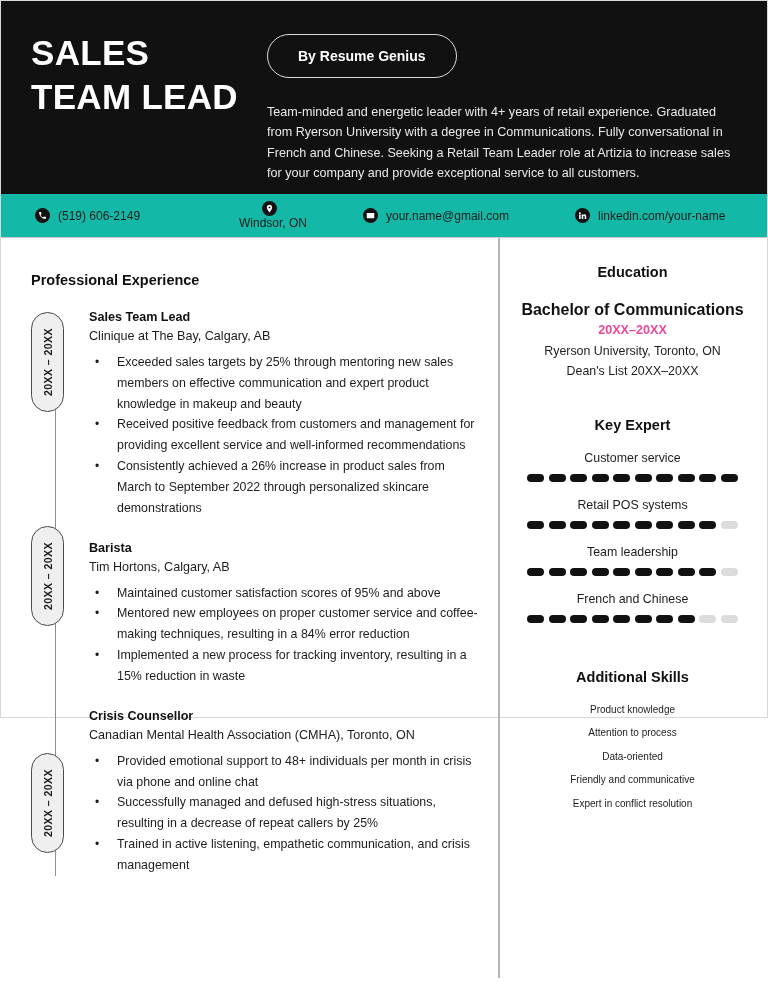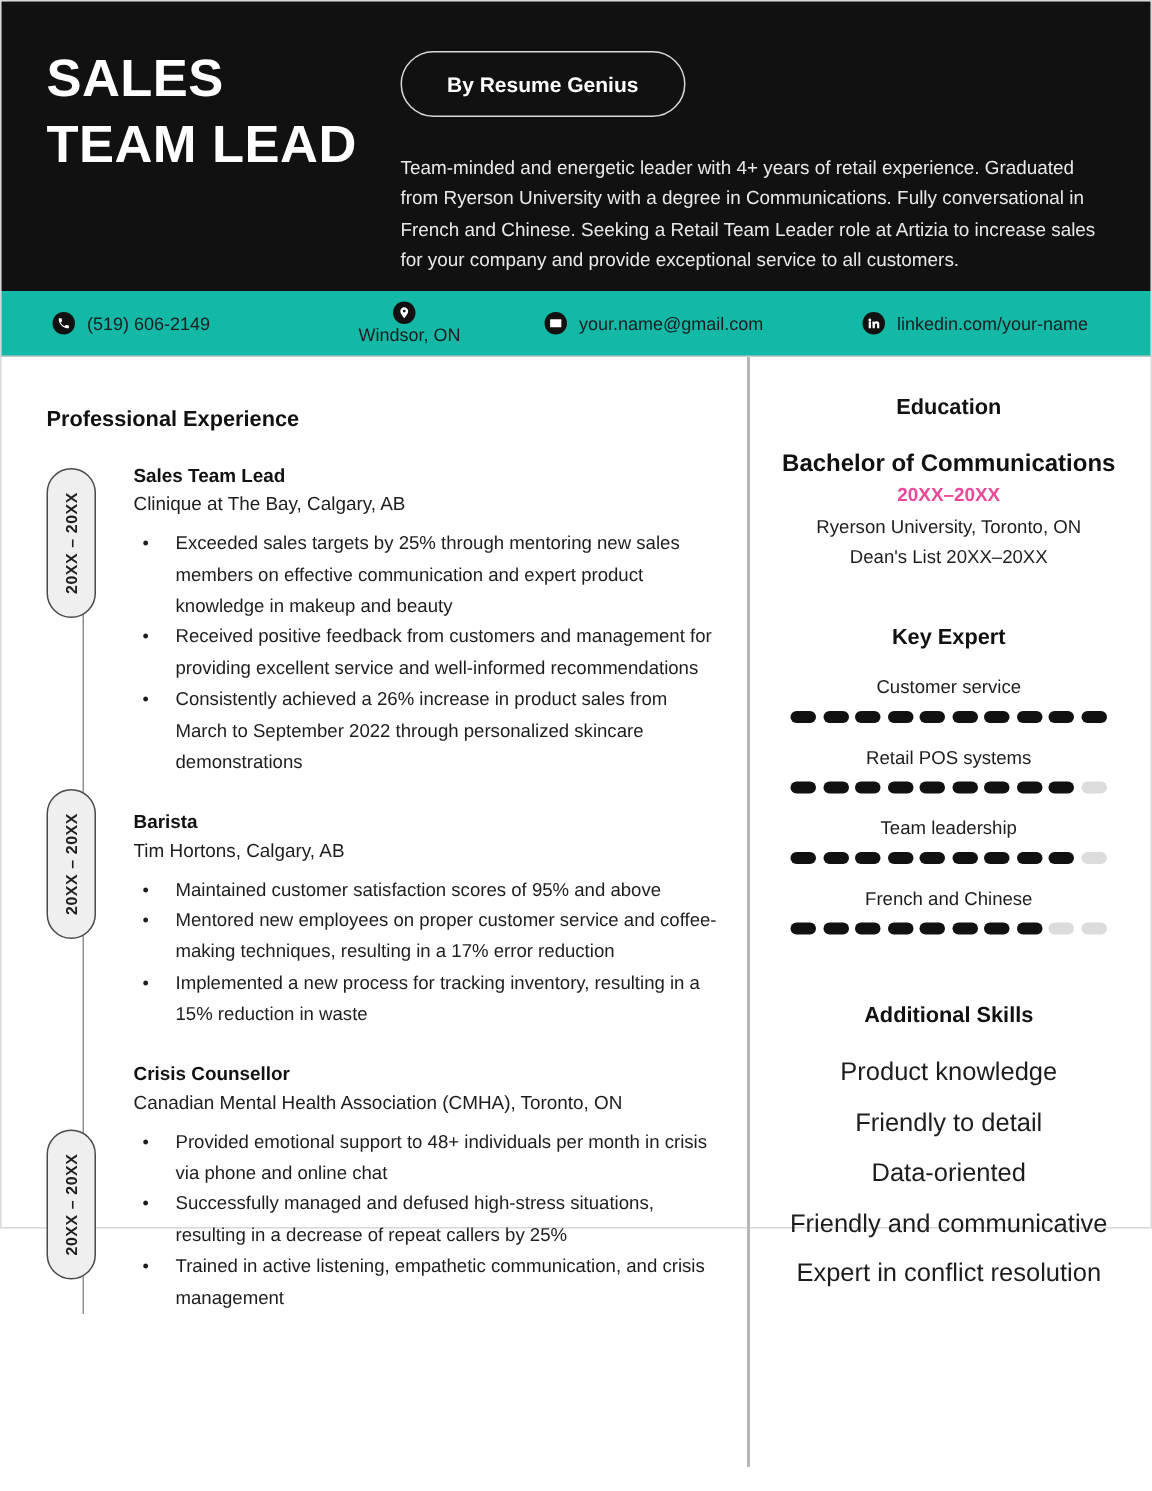--- a/index.html
+++ b/index.html
@@ -13,21 +13,21 @@
   body {
     font-family: "Liberation Sans", sans-serif;
     background: #ffffff;
     color: #1a1a1a;
     position: relative;
     overflow: hidden;
   }
 
   .page {
     width: 768px;
-    height: 819px;
+    height: 718px;
     position: relative;
     background: #ffffff;
     border: 1px solid #d8d8d8;
   }
 
   
   .header {
     background: #111111;
     height: 193px;
     padding: 26px 30px 0 30px;
@@ -264,21 +264,21 @@
   }
   .dash {
     width: 17px;
     height: 8px;
     border-radius: 4px;
     background: #111111;
   }
   .dash.empty { background: #dcdcdc; }
 
   .addskill {
-    font-size: 17px;
+    font-size: 10px;
     color: #1d1d1d;
     line-height: 1.45;
     margin-bottom: 9px;
   }
 </style>
 </head>
 <body>
 
 <div class="page">
 
@@ -358,21 +358,21 @@
         </div>
 
         <div class="job">
           <div class="pill" style="top:-15px; height:100px;">
             <span class="pill-text">20XX – 20XX</span>
           </div>
           <div class="job-role">Barista</div>
           <div class="job-company">Tim Hortons, Calgary, AB</div>
           <ul class="bullets">
             <li>Maintained customer satisfaction scores of 95% and above</li>
-            <li>Mentored new employees on proper customer service and coffee-making techniques, resulting in a 17% error reduction</li>
+            <li>Mentored new employees on proper customer service and coffee-making techniques, resulting in a 84% error reduction</li>
             <li>Implemented a new process for tracking inventory, resulting in a 15% reduction in waste</li>
           </ul>
         </div>
 
         <div class="job">
           <div class="pill" style="top:44px; height:100px;">
             <span class="pill-text">20XX – 20XX</span>
           </div>
           <div class="job-role">Crisis Counsellor</div>
           <div class="job-company">Canadian Mental Health Association (CMHA), Toronto, ON</div>
@@ -456,21 +456,21 @@
             <span class="dash"></span>
             <span class="dash empty"></span>
             <span class="dash empty"></span>
           </div>
       </div>
 
       <div class="block-gap-2"></div>
 
       <div class="section-title-right">Additional Skills</div>
       <div class="addskill">Product knowledge</div>
-      <div class="addskill">Friendly to detail</div>
+      <div class="addskill">Attention to process</div>
       <div class="addskill">Data-oriented</div>
       <div class="addskill">Friendly and communicative</div>
       <div class="addskill">Expert in conflict resolution</div>
 
     </div>
 
   </div>
 
 </div>
 

